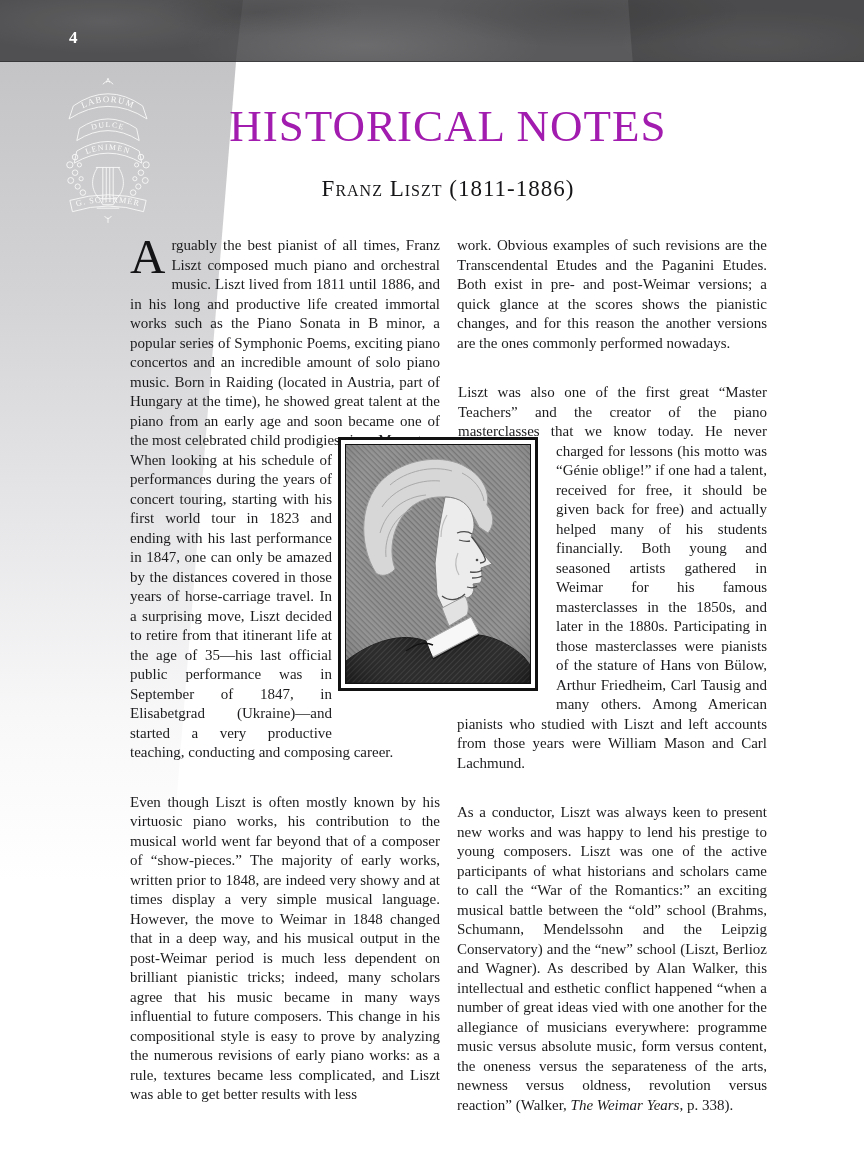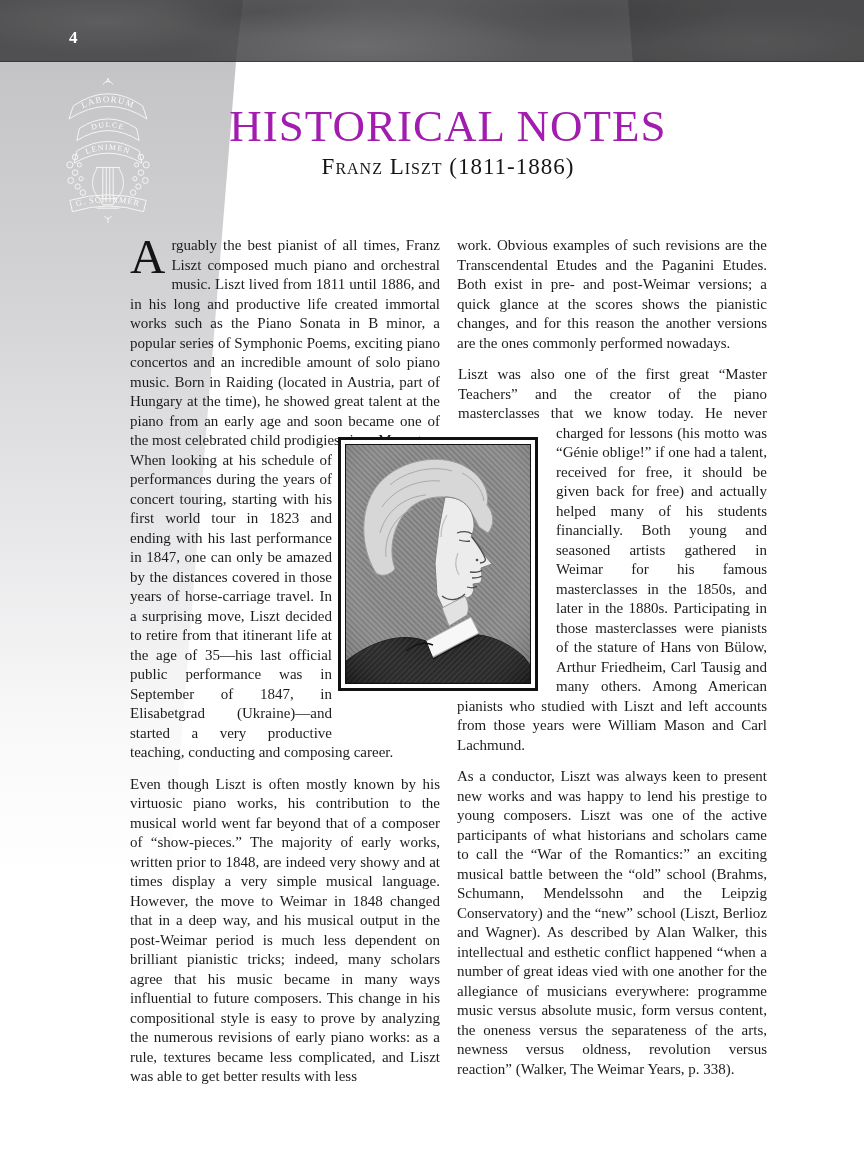--- a/index.html
+++ b/index.html
@@ -36,39 +36,39 @@
     background:linear-gradient(180deg,#c4c4c6 0%,#d3d3d5 28%,#e6e6e8 55%,#f8f8f9 80%,#ffffff 100%);
     clip-path:polygon(0 0,100% 0,72% 100%,0 100%);
   }
   #emblem { position:absolute; left:56px; top:76px; width:104px; height:150px; opacity:.92; }
   #emblem text { fill:#ffffff; font-family:"Liberation Serif",serif; }
   #emblem path, #emblem line, #emblem circle { stroke:#ffffff; fill:none; stroke-width:1; }
 
   
   #title-block { position:absolute; left:128px; top:100px; width:640px; text-align:center; }
   #page-title  { font-size:45px; font-weight:400; letter-spacing:1px; color:#a21caf; line-height:52px; }
-  #page-subtitle { margin-top:2px; font-size:23px; font-variant:small-caps;
+  #page-subtitle { margin-top:24px; font-size:23px; font-variant:small-caps;
                    letter-spacing:1px; color:#151517; }
 
   
   .col { position:absolute; top:236px; width:310px; font-size:15px; line-height:19.5px;
          text-align:justify; color:#1c1c1e; }
   #col-left  { left:130px; }
   #col-right { left:457px; }
   .col p { margin:0; }
-  .col p.gap { margin-top:12px; }
+  .col p.gap { margin-top:30px; }
 
   .dropcap { float:left; font-size:49px; line-height:39px; padding:1px 6px 0 0; color:#141416; }
 
   
   .spacer-left-col  { float:right; width:108px; height:280px; }
   .spacer-offset    { float:left;  width:1px;  height:62px; }
   .spacer-right-col { float:left;  clear:left; width:99px; height:256px; }
 
-  .italic { }
+  .italic { font-style:italic; }
 
   
   #portrait {
     position:absolute; left:338px; top:437px; width:200px; height:254px;
     background:#ffffff; border:3px solid #111111; padding:4px;
   }
   #portrait-inner { width:100%; height:100%; border:1px solid #111111; overflow:hidden; }
 </style>
 </head>
 <body>

